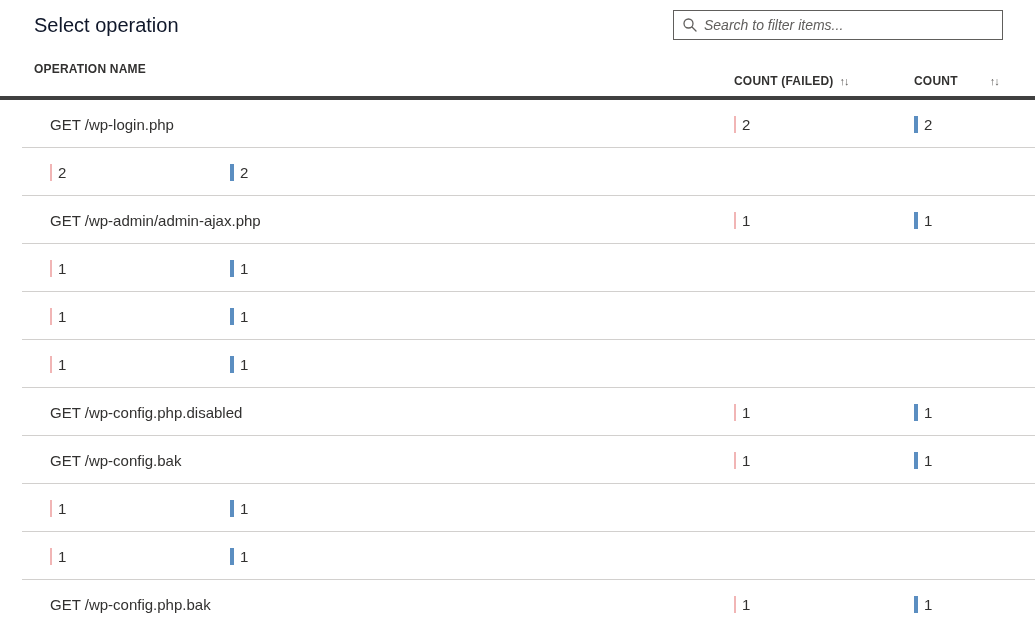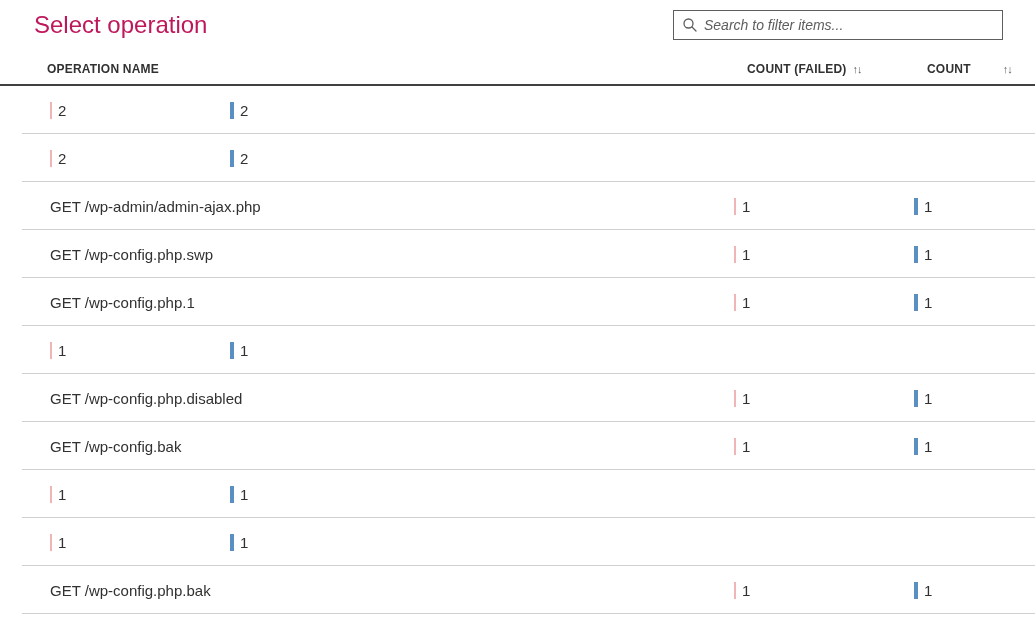--- a/index.html
+++ b/index.html
@@ -10,23 +10,23 @@
       width:1035px;
       height:623px;
       overflow:hidden;
     }
     .header {
       display:flex;
       align-items:center;
       padding:10px 34px 4px 34px;
     }
     .title {
-      font-size:24px;
+      font-size:20px;
       font-weight:400;
-      color:#be185d;
+      color:#0f172a;
       flex:0 0 auto;
     }
     .spacer { flex:1; }
     .search {
       width:330px;
       height:30px;
       border:1px solid #605e5c;
       display:flex;
       align-items:center;
       padding:14px 8px;
@@ -37,33 +37,34 @@
     .search input {
       flex:1;
       border:none;
       outline:none;
       font-size:14px;
       color:#323130;
     }
     .search input::placeholder { color:#605e5c; font-style:italic; }
     .th-row {
       display:flex;
-      padding:18px 34px 8px 47px;
-      border-bottom:2px solid #404040;
+      padding:18px 34px 8px 34px;
+      border-bottom:4px solid #404040;
       font-size:12px;
       font-weight:700;
       letter-spacing:0.2px;
       color:#323130;
       justify-content:space-between;
     }
     .th-name { flex:0 0 700px; }
     .th-failed,.th-count {
       display:flex;
       align-items:center;
       gap:6px;
+      margin-top:12px;
     }
     .th-failed { flex:0 0 180px; }
     .th-count { flex:1; white-space:nowrap;gap:32px;}
     .sort-icon { color:#605e5c; font-size:11px; letter-spacing:-1px; }
     .row {
       display:flex;
       align-items:center;
       height:48px;
       padding:0 20px 0 50px;
       font-size:15px;
@@ -120,20 +121,21 @@
     <span class="sort-icon">↑↓</span>
   </div>
   <div class="th-count">
     <span>COUNT</span>
     <span class="sort-icon">↑↓</span>
   </div>
 </div>
 
 <div id="rows">
     <div class="row">
+    <div class="cell-name">GET /wp-login.php</div>
     <div class="cell-failed">
       <div class="bar bar-failed">
           <span class="num">2</span>
         </div>
     </div>
     <div class="cell-count">
       <div class="bar bar-count">
           <span class="num">2</span>
         </div>
     </div>
@@ -157,34 +159,32 @@
           <span class="num">1</span>
         </div>
     </div>
     <div class="cell-count">
       <div class="bar bar-count">
           <span class="num">1</span>
         </div>
     </div>
   </div>
     <div class="row">
-    <div class="cell-name">GET /wp-config.php.swp</div>
-    <div class="cell-failed">
-      <div class="bar bar-failed">
-          <span class="num">1</span>
-        </div>
-    </div>
-    <div class="cell-count">
-      <div class="bar bar-count">
-          <span class="num">1</span>
-        </div>
-    </div>
-  </div>
-    <div class="row">
-    <div class="cell-name">GET /wp-config.php.1</div>
+    <div class="cell-failed">
+      <div class="bar bar-failed">
+          <span class="num">1</span>
+        </div>
+    </div>
+    <div class="cell-count">
+      <div class="bar bar-count">
+          <span class="num">1</span>
+        </div>
+    </div>
+  </div>
+    <div class="row">
     <div class="cell-failed">
       <div class="bar bar-failed">
           <span class="num">1</span>
         </div>
     </div>
     <div class="cell-count">
       <div class="bar bar-count">
           <span class="num">1</span>
         </div>
     </div>

